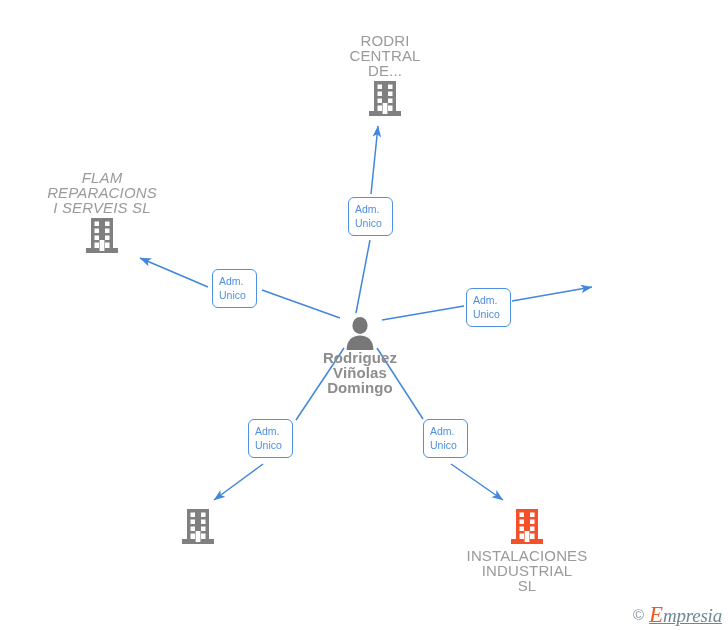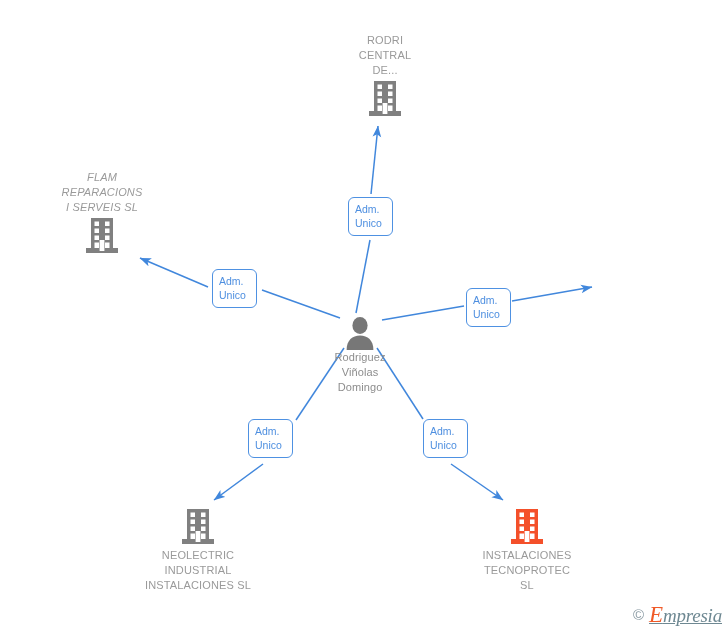--- a/index.html
+++ b/index.html
@@ -28,21 +28,21 @@
 
   
   .node {
     position: absolute;
     width: 150px;
     margin-left: -75px;
     text-align: center;
     z-index: 3;
   }
   .node-label {
-    font-size: 11px;
+    font-size: 15px;
     line-height: 15px;
     color: #9a9a9a;
     letter-spacing: 0.15px;
     white-space: pre-line;
   }
   .node-label.person {
     color: #8d8d8d;
     letter-spacing: 0.1px;
   }
   .icon-wrap {
@@ -184,21 +184,21 @@
         <rect x="12.5" y="20.5" width="4.5" height="4.5" fill="#ffffff"></rect>
         <rect x="23" y="20.5" width="4.5" height="4.5" fill="#ffffff"></rect>
         <rect x="12.5" y="27.5" width="4.5" height="5.5" fill="#ffffff"></rect>
         <rect x="23" y="27.5" width="4.5" height="5.5" fill="#ffffff"></rect>
         <rect x="17.6" y="25" width="4.8" height="11" fill="#ffffff"></rect>
       </svg>
     </span>
   </div>
 
 
-  <div class="node" style="left:360px; top:316px;">
+  <div class="node" style="left:360px; top:316px;font-weight:bold;">
     <span class="icon-wrap">
       <svg width="36" height="34" viewBox="0 0 36 34" aria-hidden="true">
         <ellipse cx="18" cy="9.5" rx="7.6" ry="8.4" fill="#777777"></ellipse>
         <path d="M4.6,34 C4.6,24.4 10.4,19.6 18,19.6 C25.6,19.6 31.4,24.4 31.4,34 Z" fill="#777777"></path>
       </svg>
     </span>
     <div class="node-label person">Rodriguez
 Viñolas
 Domingo</div>
   </div>
@@ -212,43 +212,40 @@
         <rect x="23" y="6.5" width="4.5" height="4.5" fill="#ffffff"></rect>
         <rect x="12.5" y="13.5" width="4.5" height="4.5" fill="#ffffff"></rect>
         <rect x="23" y="13.5" width="4.5" height="4.5" fill="#ffffff"></rect>
         <rect x="12.5" y="20.5" width="4.5" height="4.5" fill="#ffffff"></rect>
         <rect x="23" y="20.5" width="4.5" height="4.5" fill="#ffffff"></rect>
         <rect x="12.5" y="27.5" width="4.5" height="5.5" fill="#ffffff"></rect>
         <rect x="23" y="27.5" width="4.5" height="5.5" fill="#ffffff"></rect>
         <rect x="17.6" y="25" width="4.8" height="11" fill="#ffffff"></rect>
       </svg>
     </span>
-    <div class="node-label">NEOLECTRIC
-INDUSTRIAL
-INSTALACIONES SL</div>
   </div>
 
   <div class="node" style="left:527px; top:506px;">
     <span class="icon-wrap">
       <svg width="40" height="42" viewBox="0 0 40 42" aria-hidden="true">
         <rect x="9" y="3" width="22" height="33" fill="#f4502a"></rect>
         <rect x="4" y="33" width="32" height="5" fill="#f4502a"></rect>
         <rect x="12.5" y="6.5" width="4.5" height="4.5" fill="#ffffff"></rect>
         <rect x="23" y="6.5" width="4.5" height="4.5" fill="#ffffff"></rect>
         <rect x="12.5" y="13.5" width="4.5" height="4.5" fill="#ffffff"></rect>
         <rect x="23" y="13.5" width="4.5" height="4.5" fill="#ffffff"></rect>
         <rect x="12.5" y="20.5" width="4.5" height="4.5" fill="#ffffff"></rect>
         <rect x="23" y="20.5" width="4.5" height="4.5" fill="#ffffff"></rect>
         <rect x="12.5" y="27.5" width="4.5" height="5.5" fill="#ffffff"></rect>
         <rect x="23" y="27.5" width="4.5" height="5.5" fill="#ffffff"></rect>
         <rect x="17.6" y="25" width="4.8" height="11" fill="#ffffff"></rect>
       </svg>
     </span>
     <div class="node-label">INSTALACIONES
-TECNOPROTEC
+INDUSTRIAL
 SL</div>
   </div>
 
   <div id="watermark">
     <span class="copy">©</span>
     <span class="wm-text"><span class="cap">E</span><span>mpresia</span></span>
   </div>
 
 </div>
 

